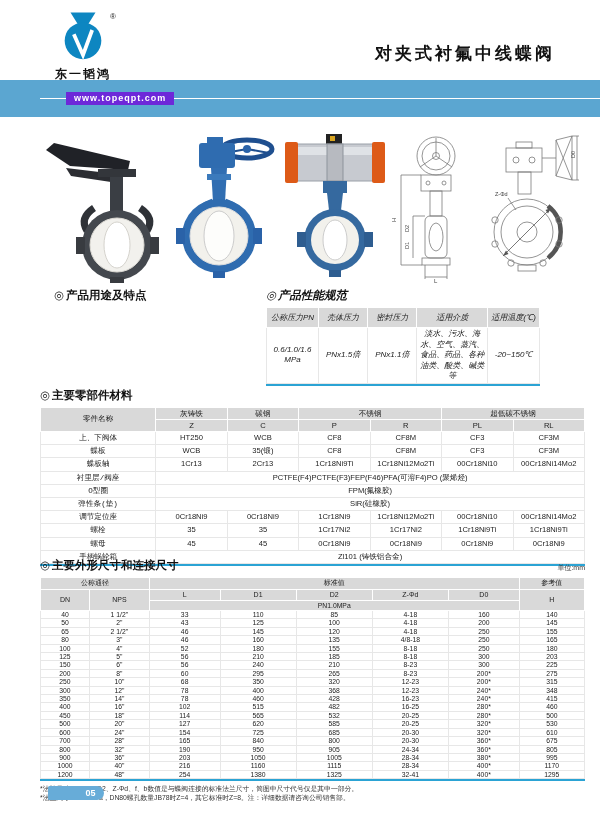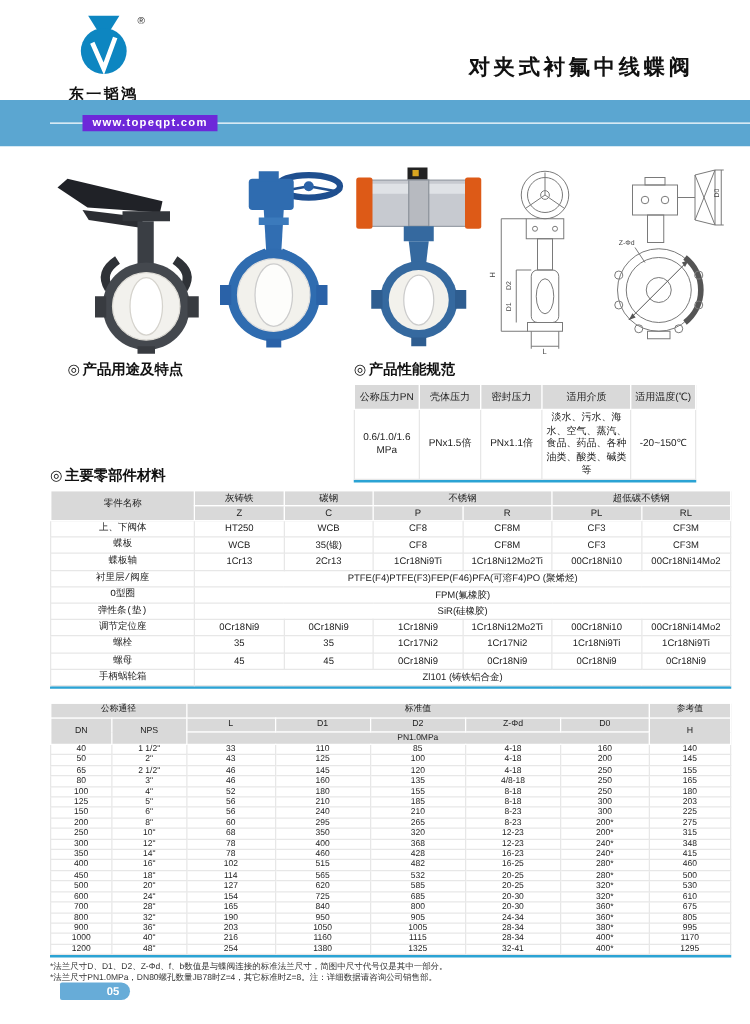--- a/index.html
+++ b/index.html
@@ -25,22 +25,22 @@
   .fig{display:block;}
 
   
   .sec-head{font-size:11.5px;font-weight:bold;color:#111;white-space:nowrap;}
   .sec-head .bullet{font-weight:normal;margin-right:2px;}
 
   .features{position:absolute;left:30px;top:288px;width:252px;margin-left:24px;}
   .features p{margin:4px 0 0 0;font-size:8.6px;line-height:13.9px;text-align:justify;
               text-indent:2em;color:#222;}
 
-  .performance{position:absolute;left:283px;top:288px;width:274px;}
-  .materials{position:absolute;left:40px;top:373px;width:545px;}
+  .performance{position:absolute;left:266px;top:288px;width:274px;font-style:italic;}
+  .materials{position:absolute;left:40px;top:388px;width:545px;}
   .dimensions{position:absolute;left:40px;top:558px;width:545px;}
   .dim-head-row{display:flex;justify-content:space-between;align-items:flex-end;}
   .unit-label{font-size:7px;color:#333;}
 
   .tblwrap{border-bottom:2px solid #2ba3d4;margin-top:4px;}
   table{width:100%;border-collapse:collapse;table-layout:fixed;}
   th{background:#d9d9d9;border:1px solid #ffffff;font-weight:normal;color:#222;padding:0;}
   td{border:1px solid #e7e7e7;text-align:center;color:#222;padding:0;}
 
   .perf-tbl th{font-size:8px;height:19px;}
@@ -279,21 +279,21 @@
               <td class="c-name">蝶板轴</td>
               <td>1Cr13</td>
               <td>2Cr13</td>
               <td>1Cr18Ni9Ti</td>
               <td>1Cr18Ni12Mo2Ti</td>
               <td>00Cr18Ni10</td>
               <td>00Cr18Ni14Mo2</td>
             </tr>
             <tr>
               <td class="c-name">衬里层/阀座</td>
-              <td colspan="6">PTFE(F4)PTFE(F3)FEP(F46)PFA(可溶F4)PO (聚烯烃)</td>
+              <td colspan="6">PCTFE(F4)PCTFE(F3)FEP(F46)PFA(可溶F4)PO (聚烯烃)</td>
             </tr>
             <tr>
               <td class="c-name">O型圈</td>
               <td colspan="6">FPM(氟橡胶)</td>
             </tr>
             <tr>
               <td class="c-name">弹性条(垫)</td>
               <td colspan="6">SiR(硅橡胶)</td>
             </tr>
             <tr>
@@ -326,20 +326,24 @@
             <tr>
               <td class="c-name">手柄蜗轮箱</td>
               <td colspan="6">Zl101 (铸铁铝合金)</td>
             </tr>
           </tbody>
       </table>
     </div>
   </section>
 
   <section class="dimensions">
+    <div class="dim-head-row">
+      <div class="sec-head"><span class="bullet">◎</span><span>主要外形尺寸和连接尺寸</span></div>
+      <div class="unit-label">单位:mm</div>
+    </div>
     <div class="tblwrap">
       <table class="dim-tbl">
         <colgroup>
           <col class="c0">
             <col class="c1">
             <col class="c2">
             <col class="c3">
           <col class="c4">
             <col class="c5">
             <col class="c6">

